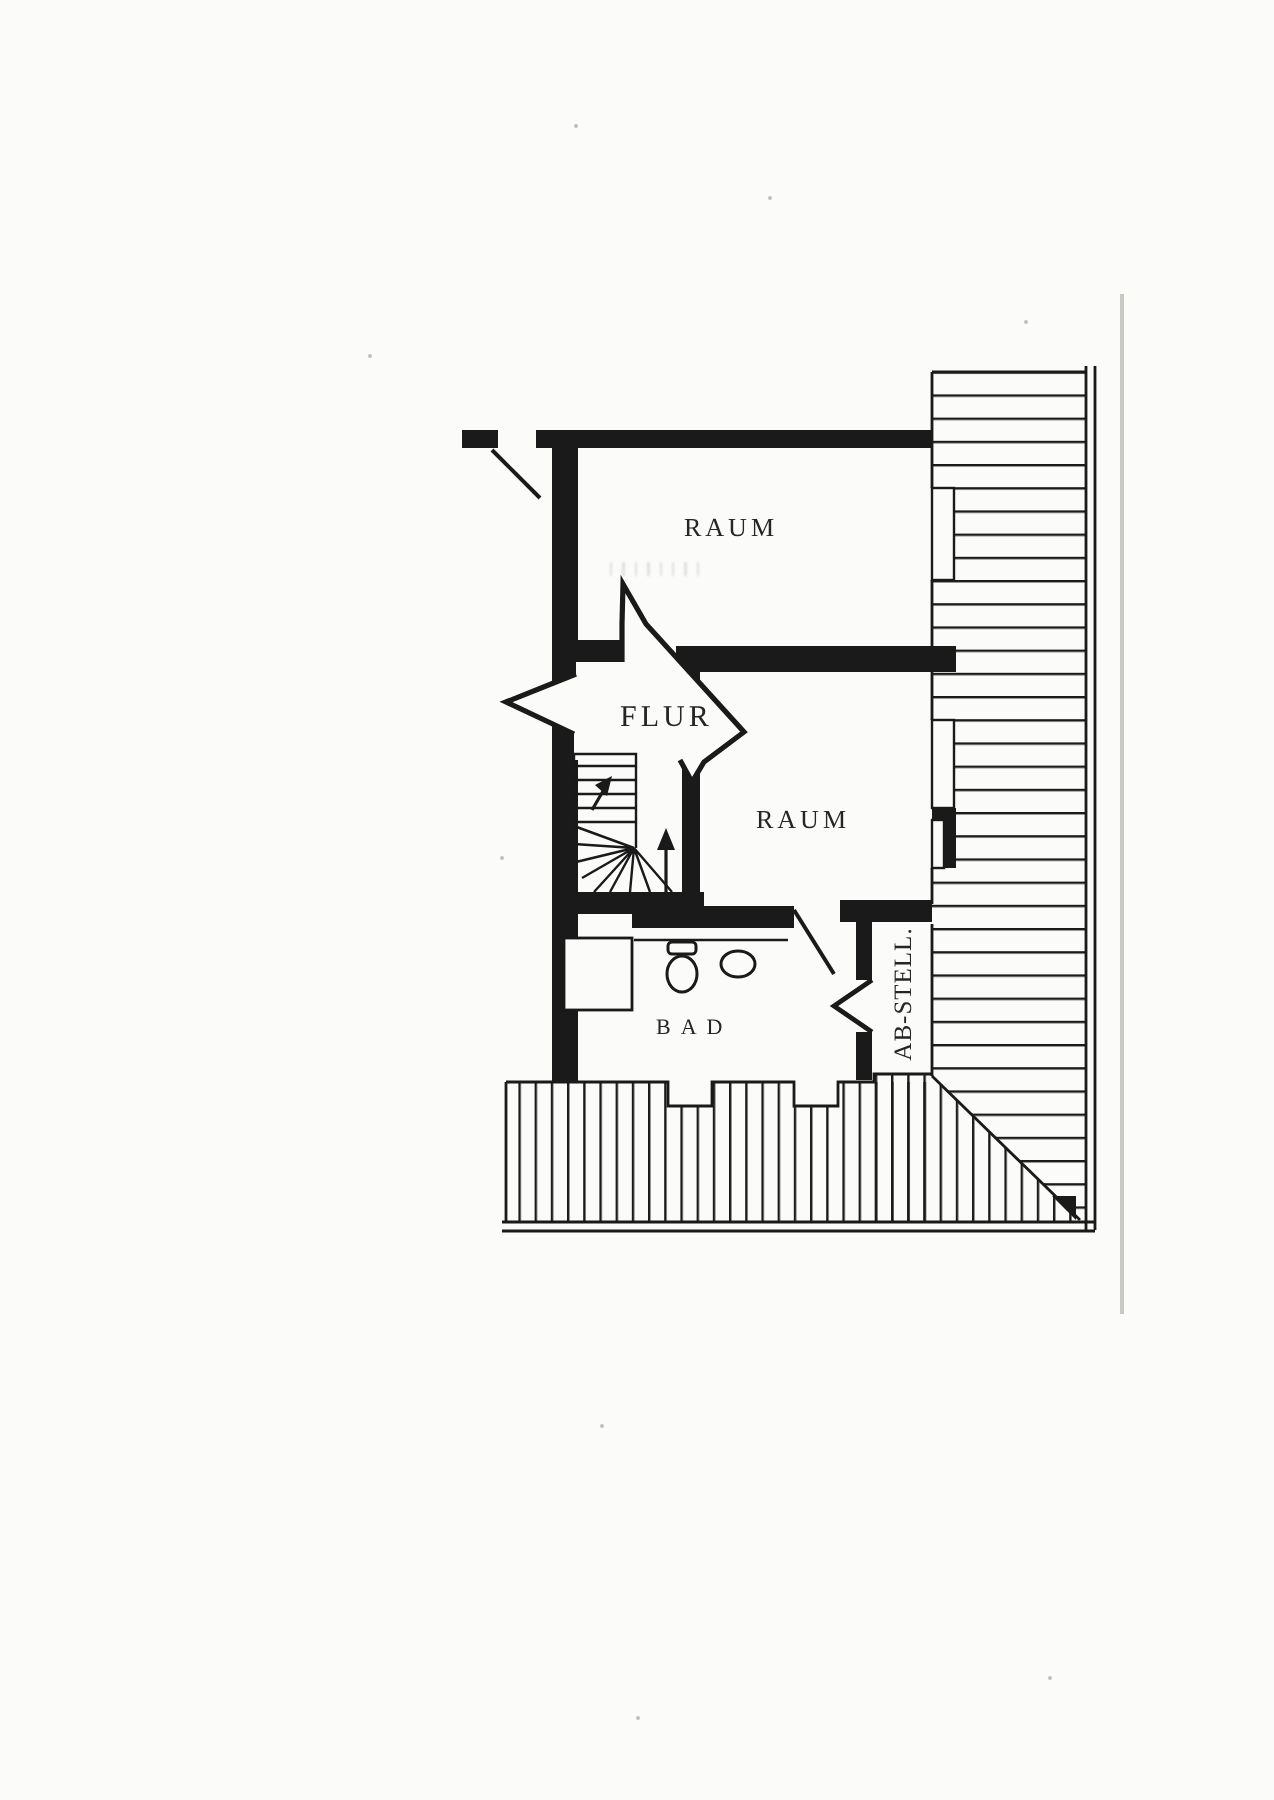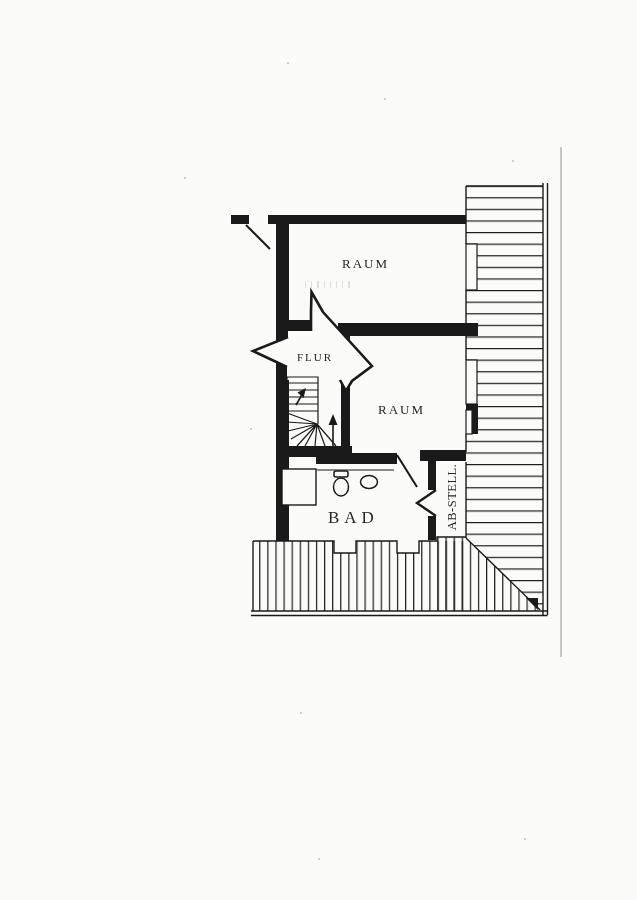--- a/index.html
+++ b/index.html
@@ -11,23 +11,23 @@
     font-family:Liberation Serif, serif;
   }
   .plan-svg{position:absolute;left:0;top:0;width:637px;height:900px;}
   .room-label{
     position:absolute;
     color:#262626;
     white-space:nowrap;
     user-select:none;
   }
   .lbl-raum-top{left:342px;top:256px;font-size:13px;letter-spacing:2px;}
-  .lbl-flur{left:297px;top:351px;font-size:11px;letter-spacing:2px;text-align:right;}
+  .lbl-flur{left:310px;top:351px;font-size:15px;letter-spacing:2px;text-align:right;}
   .lbl-raum-right{left:378px;top:402px;font-size:13px;letter-spacing:2px;}
-  .lbl-bad{left:328px;top:508px;font-size:17px;letter-spacing:5px;}
+  .lbl-bad{left:328px;top:508px;font-size:11px;letter-spacing:5px;}
   .lbl-abstell{
     left:452px;top:497px;
     font-size:12.5px;letter-spacing:0.5px;
     transform:translate(-50%,-50%) rotate(-90deg);
   }
   .scan-smudge{
     position:absolute;left:300px;top:281px;width:50px;height:7px;
     background:repeating-linear-gradient(90deg,
       transparent 0 5px, rgba(110,110,110,0.35) 5px 6.2px);
     filter:blur(0.4px);

